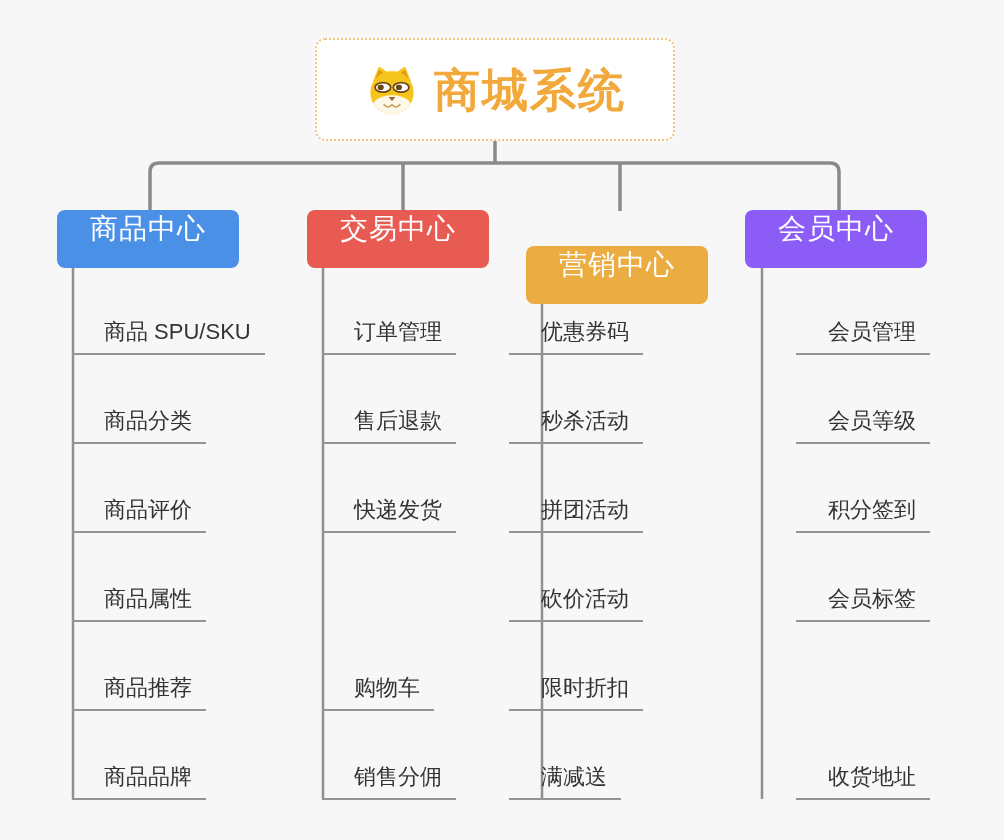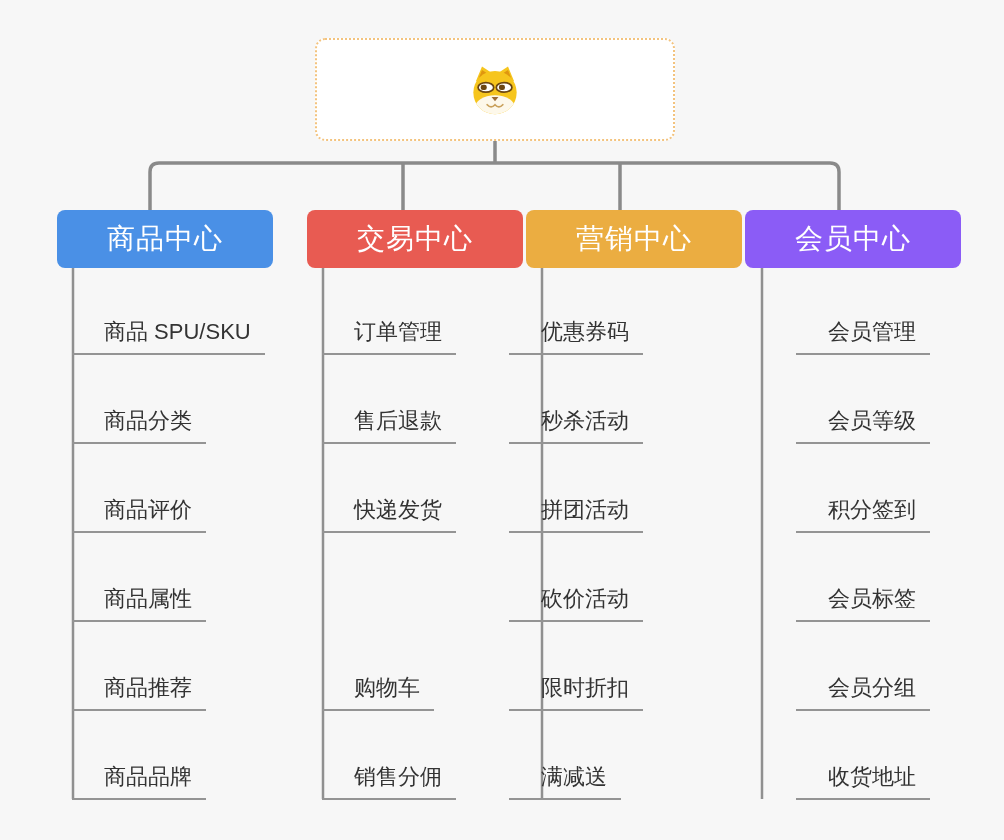--- a/index.html
+++ b/index.html
@@ -19,27 +19,27 @@
     box-sizing:border-box;
     display:flex;align-items:center;justify-content:center;gap:14px;
     cursor:pointer;
   }
   .root-title{
     font-size:46px;font-weight:bold;color:#f2a93c;letter-spacing:2px;line-height:1;
   }
 
   
   .branch-box{
-    position:absolute;top:210px;width:216px;height:58px;border-radius:8px;
-    display:flex;align-items:center;justify-content:center;
+    position:absolute;top:210px;width:182px;height:58px;border-radius:8px;
+    display:flex;justify-content:center;
     color:#ffffff;font-size:28px;letter-spacing:1px;cursor:pointer;
   }
   .branch-1{left:57px;}
   .branch-2{left:307px;}
-  .branch-3{left:526px;}
+  .branch-3{left:526px;margin-top:36px;}
   .branch-4{left:745px;}
 
   
   .child-item{
     position:absolute;
     font-size:22px;color:#333333;line-height:30px;
     padding:0 14px 6px 32px;
     border-bottom:2px solid #949494;
     white-space:nowrap;cursor:pointer;
   }
@@ -89,20 +89,21 @@
         <circle cx="32" cy="33" r="25" fill="#f6c51d"></circle>
         <ellipse cx="32" cy="52" rx="24" ry="16" fill="#fdf8ea" clip-path="url(#headclip)"></ellipse>
         <ellipse cx="21.5" cy="27" rx="9" ry="5.5" fill="#ffffff" stroke="#6b4612" stroke-width="2"></ellipse>
         <ellipse cx="42.5" cy="27" rx="9" ry="5.5" fill="#ffffff" stroke="#6b4612" stroke-width="2"></ellipse>
         <rect x="15.5" y="24" width="7" height="6" rx="2.5" fill="#6b4612"></rect>
         <rect x="36.5" y="24" width="7" height="6" rx="2.5" fill="#6b4612"></rect>
         <path d="M28 38 H36 L32 43 Z" fill="#9c6a33"></path>
         <path d="M23 47 Q27.5 52 32 47 Q36.5 52 41 47" stroke="#c9a05a" stroke-width="2" fill="none" stroke-linecap="round"></path>
       </svg>
     </span>
+    <span class="root-title">商城系统</span>
   </div>
 
   <div class="branch-box branch-1" style="background: rgb(74, 144, 230);">
     <span>商品中心</span>
   </div>
   <div class="branch-box branch-2" style="background: rgb(232, 91, 82);">
     <span>交易中心</span>
   </div>
   <div class="branch-box branch-3" style="background: rgb(235, 173, 65);">
     <span>营销中心</span>
@@ -128,16 +129,15 @@
   <div class="child-item col-3 row-2">秒杀活动</div>
   <div class="child-item col-3 row-3">拼团活动</div>
   <div class="child-item col-3 row-4">砍价活动</div>
   <div class="child-item col-3 row-5">限时折扣</div>
   <div class="child-item col-3 row-6">满减送</div>
 
   <div class="child-item col-4 row-1">会员管理</div>
   <div class="child-item col-4 row-2">会员等级</div>
   <div class="child-item col-4 row-3">积分签到</div>
   <div class="child-item col-4 row-4">会员标签</div>
-  <div class="child-item col-4 row-5">会员分组</div>
   <div class="child-item col-4 row-6">收货地址</div>
 
 </div>
 
 </body></html>

